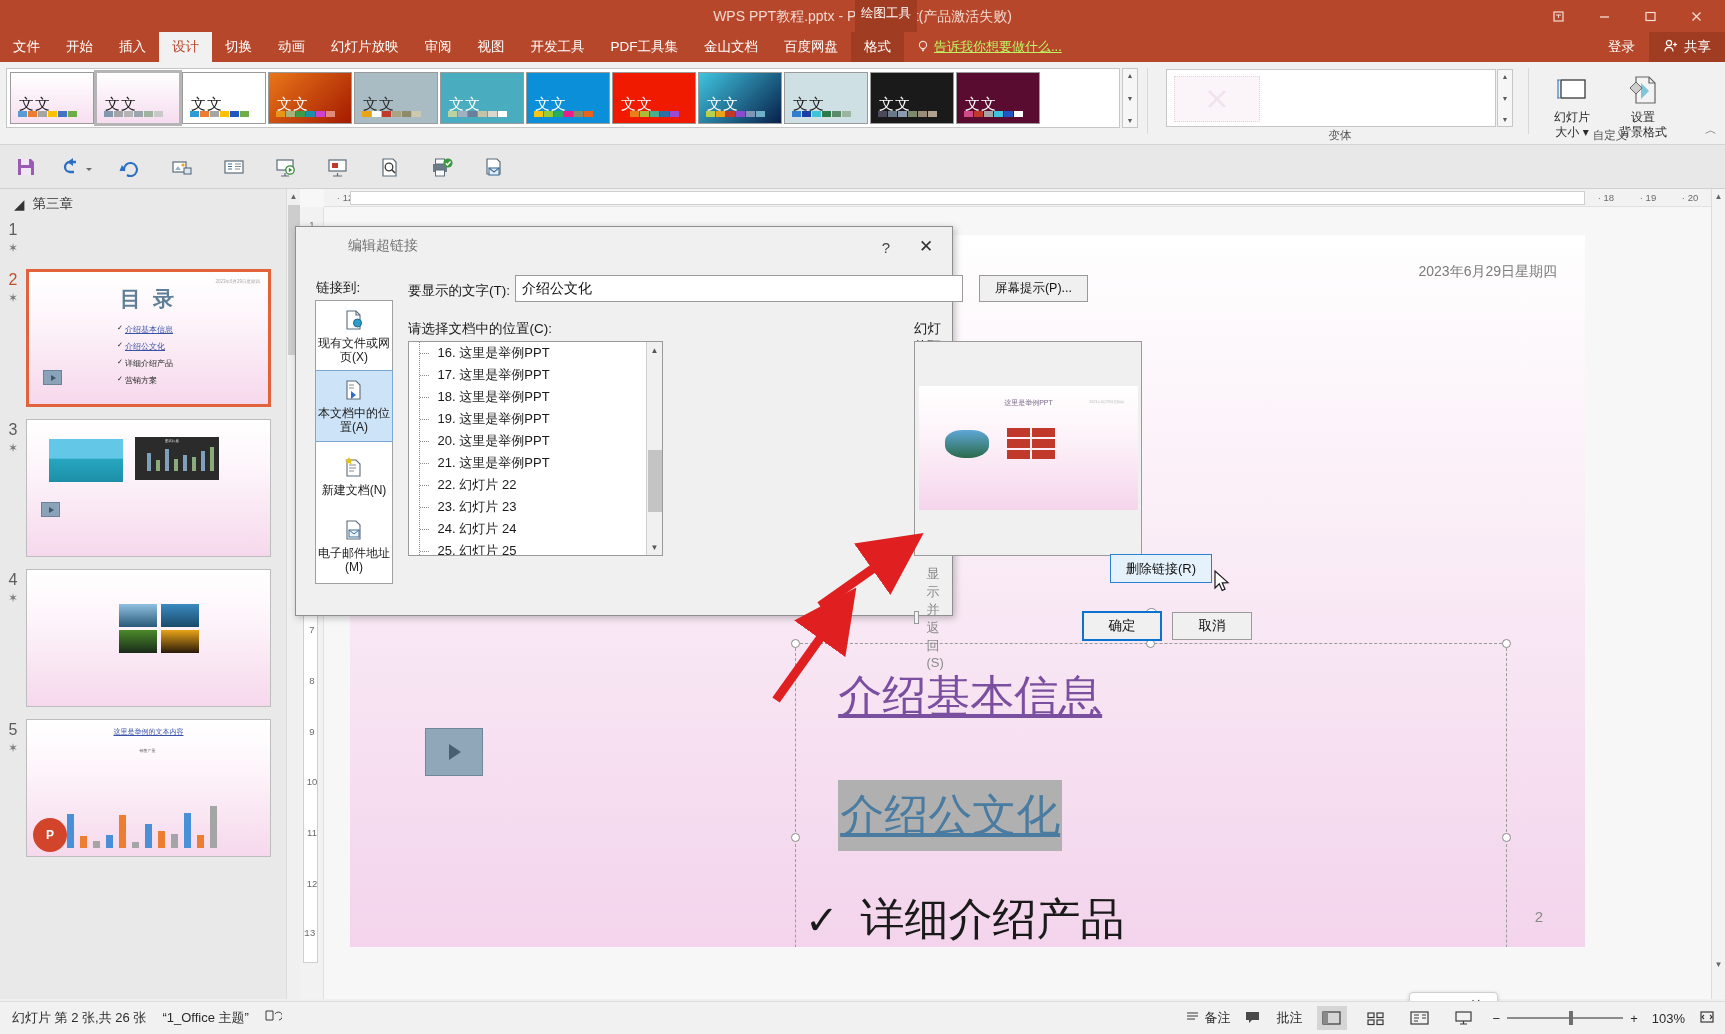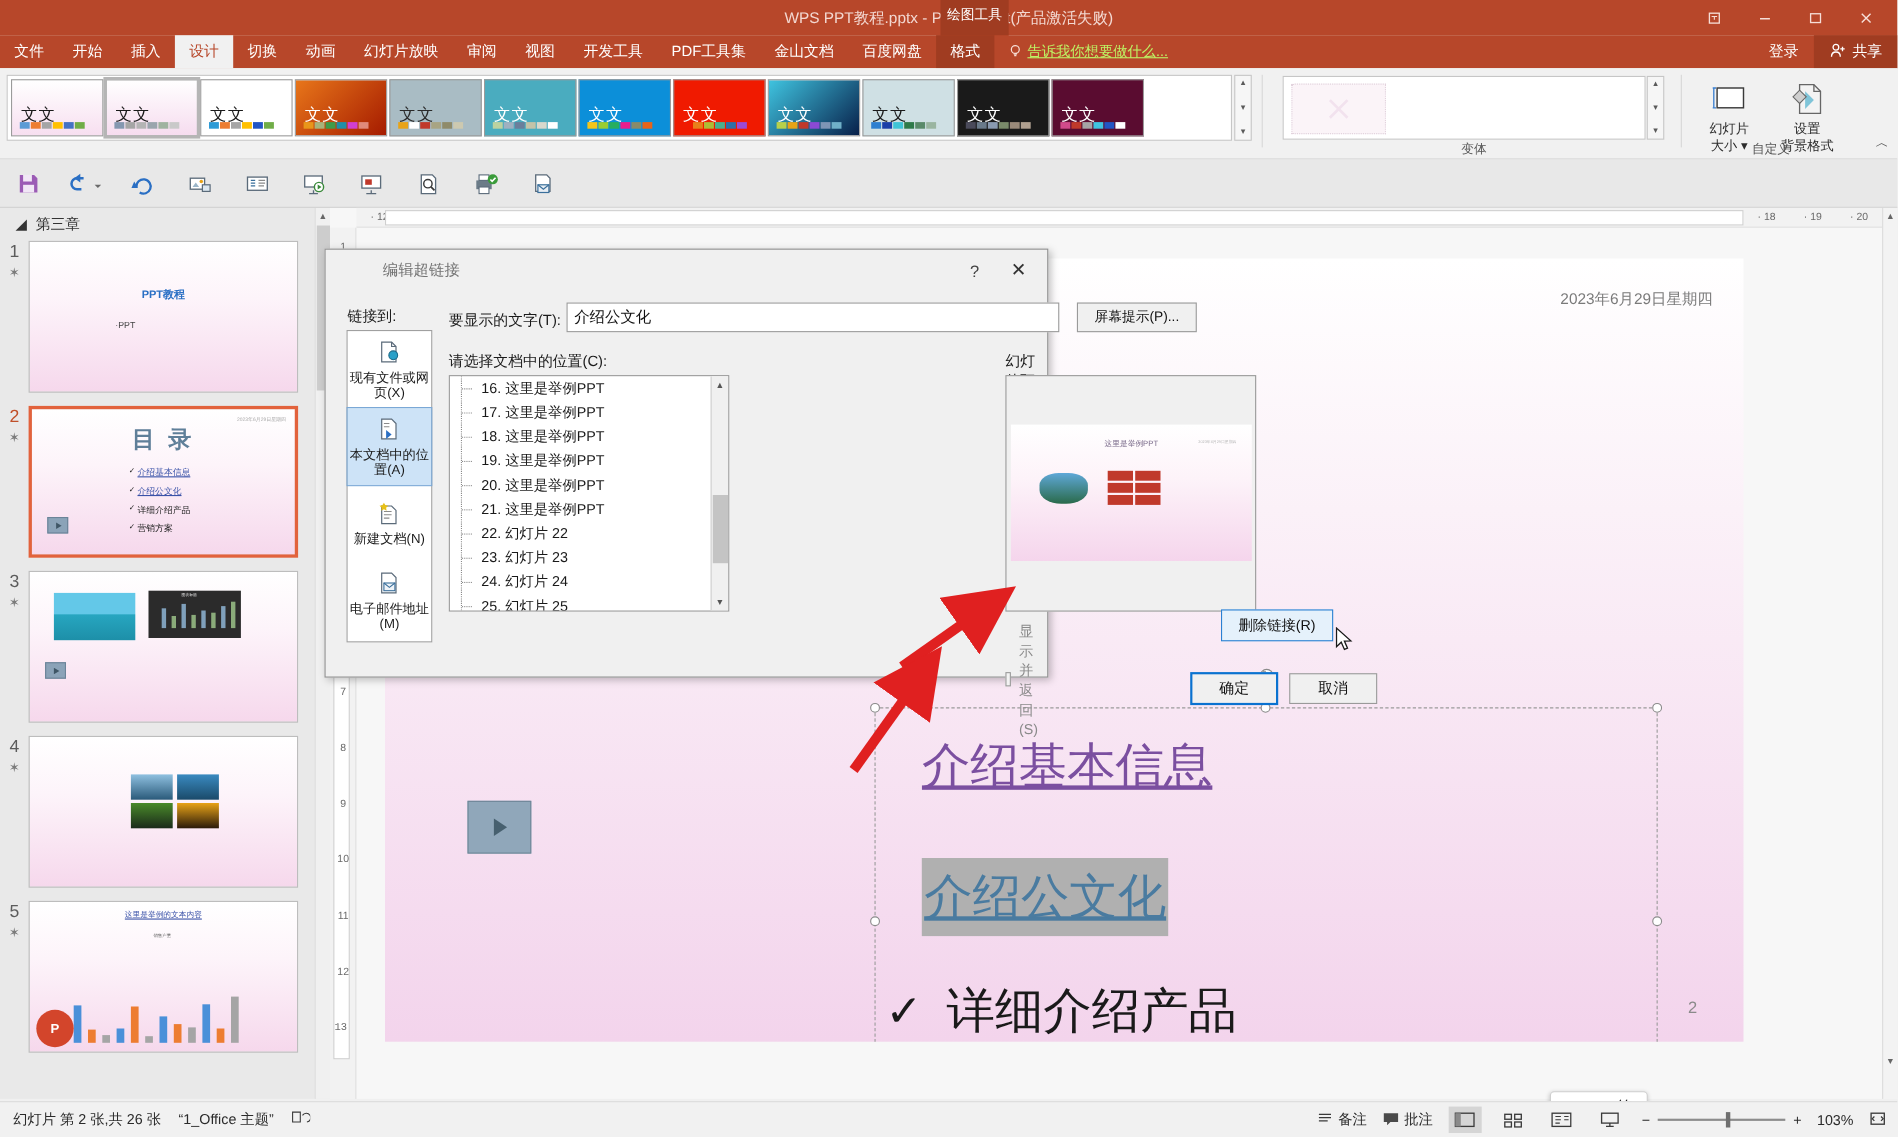--- a/index.html
+++ b/index.html
@@ -607,24 +607,20 @@
   <div class="thumbpane">
     <div class="section-hdr">
       <span>◢</span>
       <span>第三章</span>
     </div>
 
     <div class="thumb-row">
       <div class="thumb-num">
         <span>1</span>
         <span class="star">✶</span>
-      </div>
-      <div class="thumb">
-        <div style="position:absolute;left:50%;top:30%;transform:translateX(-50%);font-size:10px;font-weight:bold;color:#2a6fc4;">PPT教程</div>
-        <div style="position:absolute;left:32%;top:52%;font-size:8px;color:#444;">·PPT</div>
       </div>
     </div>
 
     <div class="thumb-row">
       <div class="thumb-num sel">
         <span>2</span>
         <span class="star">✶</span>
       </div>
       <div class="thumb sel">
         <div style="position:absolute;right:8px;top:7px;font-size:4.5px;color:#aaa;">2023年6月29日星期四</div>
@@ -949,21 +945,21 @@
     </div>
     <div class="sb-right">
       <span style="display:flex;align-items:center;gap:5px;">
         <span>
           <svg width="15" height="14" viewBox="0 0 15 14">
               <path d="M2 3 h11 M2 6 h11 M2 9 h8" stroke="#3a3a3a" stroke-width="1.2"></path>
             </svg>
         </span>
         <span>备注</span>
       </span>
-      <span style="display:flex;align-items:center;gap:5px;">
+      <span style="display:flex;align-items:center;gap:17px;">
         <span>
           <svg width="15" height="14" viewBox="0 0 15 14">
               <path d="M1 2 h13 v8 h-7 l-3 3 v-3 h-3 z" fill="#4a4a4a"></path>
             </svg>
         </span>
         <span>批注</span>
       </span>
       <span class="view-btn sel">
         <svg width="19" height="16" viewBox="0 0 19 16">
             <rect x="1" y="2" width="17" height="12" fill="none" stroke="#3a3a3a" stroke-width="1.2"></rect>

